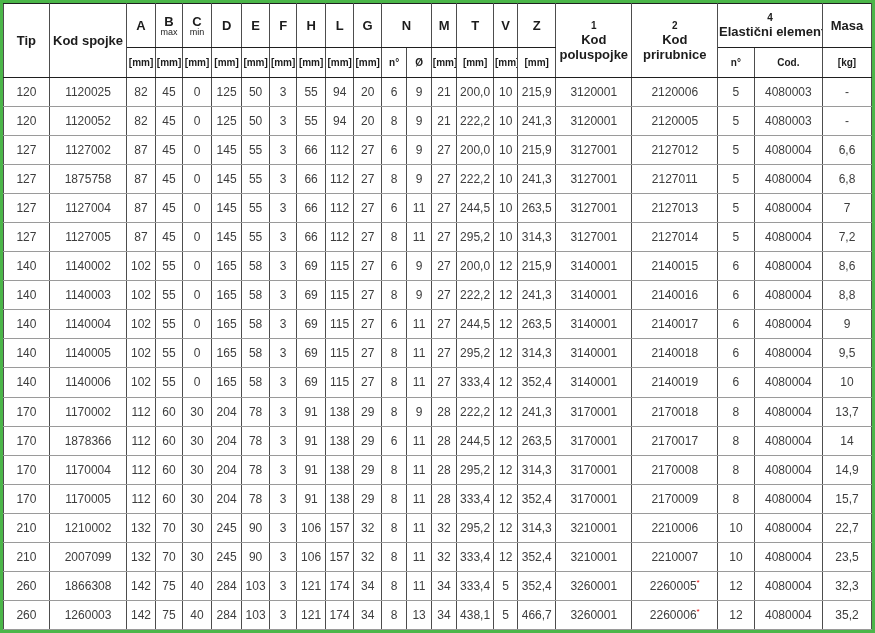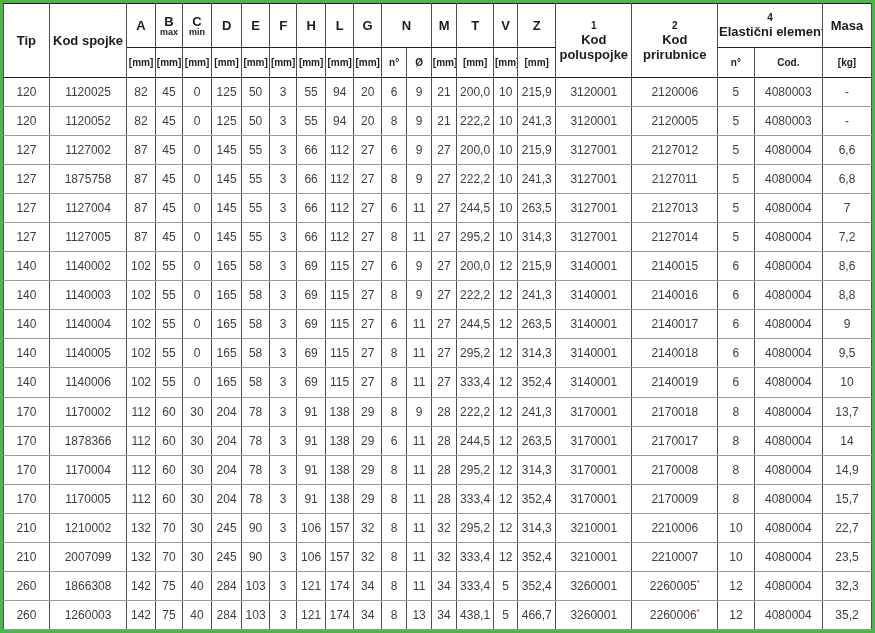--- a/index.html
+++ b/index.html
@@ -20,21 +20,21 @@
     text-align:center;vertical-align:middle;
     padding:0 1px;overflow:hidden;white-space:nowrap;
   }
   thead th{
     color:#1c1c1c;font-weight:bold;
     border-bottom:1px solid #1f1f1f;
     border-top:1px solid #1f1f1f;
   }
   thead tr.hdr-main th{font-size:13px;}
   thead tr.hdr-units th{font-size:10px;}
-  th .sub{font-size:9px;font-weight:bold;line-height:8px;display:block;}
+  th .sub{font-size:9px;font-weight:normal;line-height:8px;display:block;}
   th .sub:empty{display:none;}
   th .sup-num{display:block;font-size:10px;font-weight:bold;line-height:12px;}
   th .hdr-line{display:block;line-height:15px;}
   tbody td{
     font-size:12px;color:#3d3d3d;
     border-top:1px solid #9a9a9a;
     border-bottom:1px solid #9a9a9a;
   }
   tbody tr.grp td{border-top:1px solid #2a2a2a;}
   tbody tr:first-child td{border-top:1px solid #1f1f1f;}

